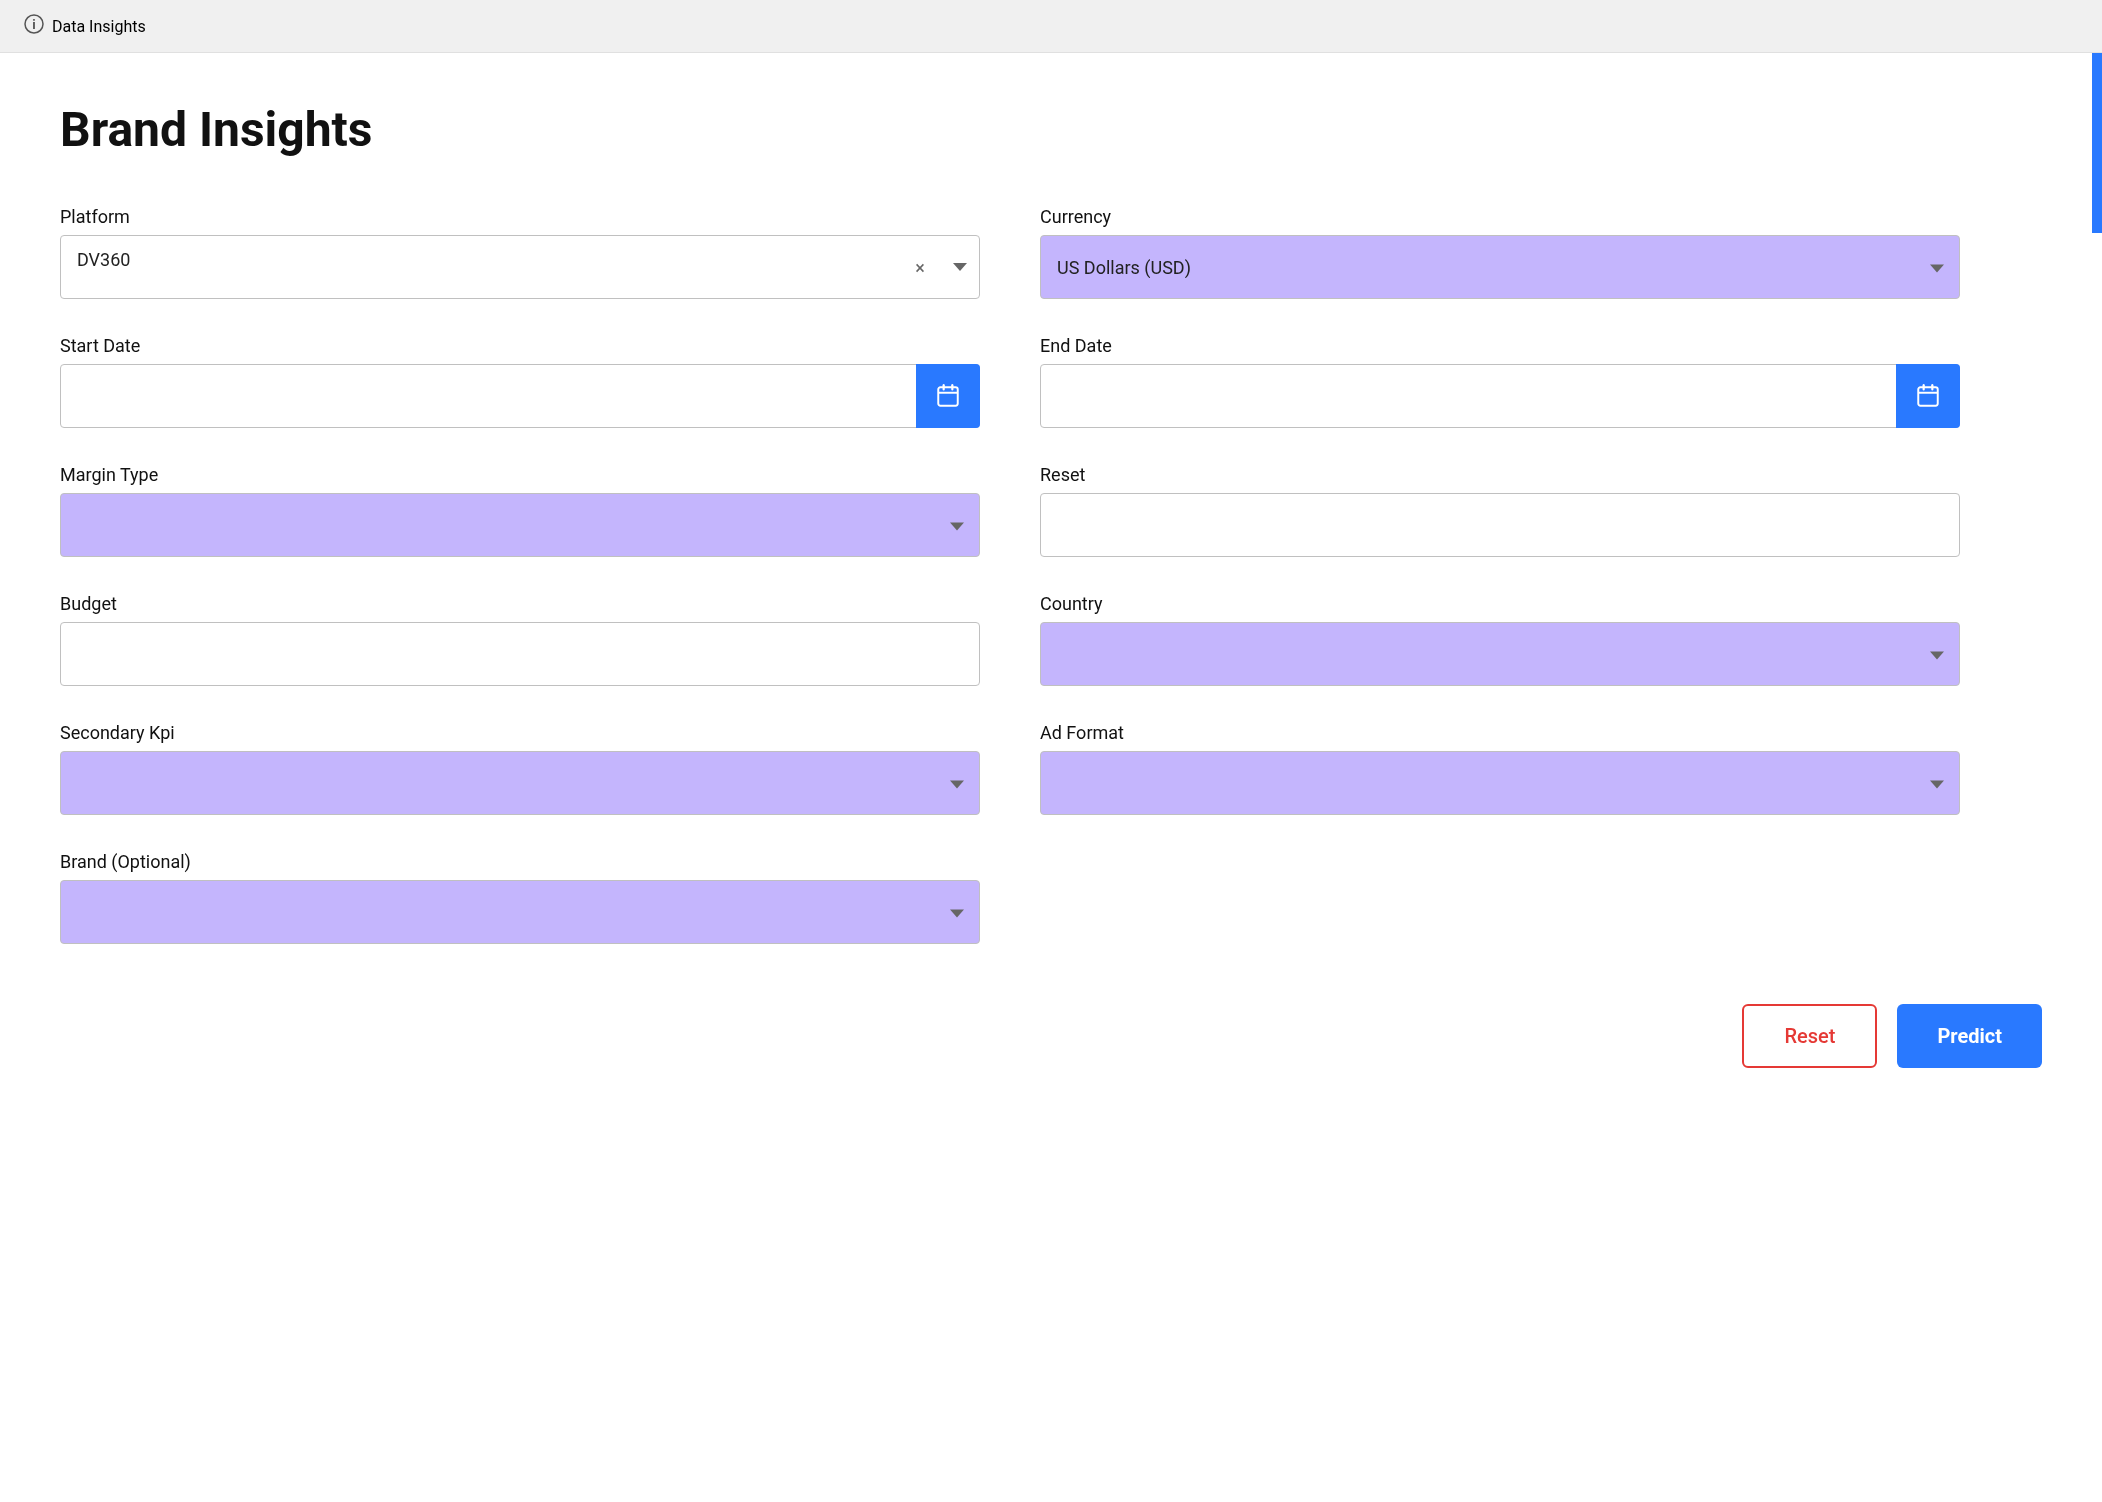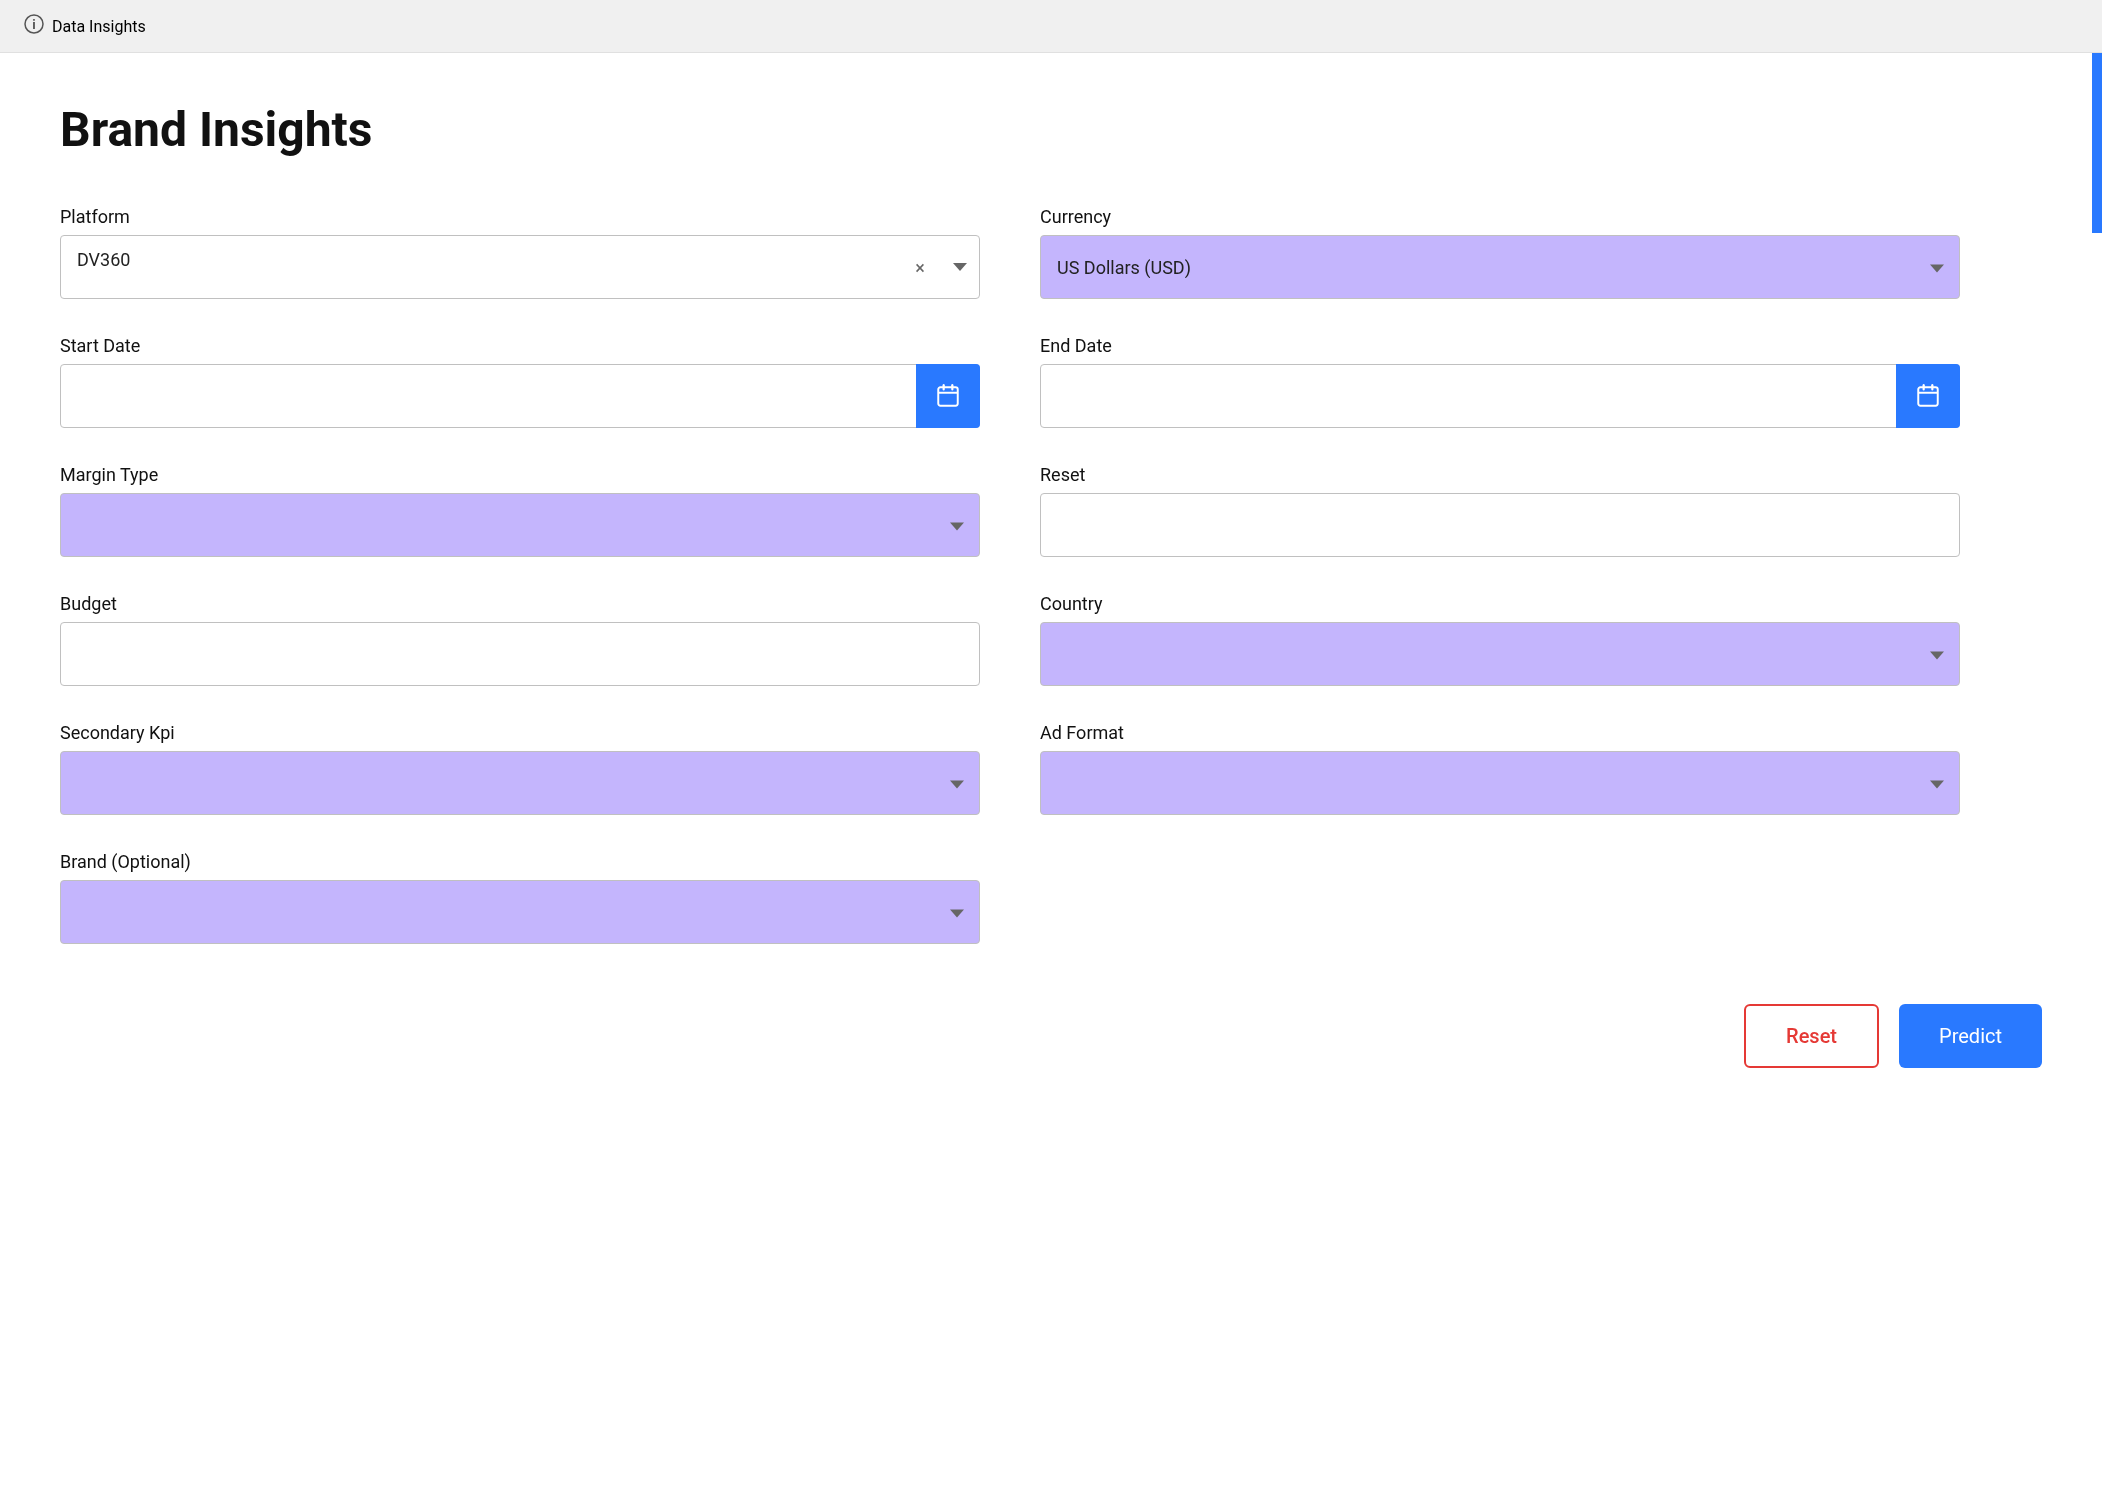--- a/index.html
+++ b/index.html
@@ -218,21 +218,21 @@
     }
 
     .btn-predict {
       height: 64px;
       padding: 0 40px;
       border: none;
       border-radius: 6px;
       background: #2979ff;
       color: #fff;
       font-size: 20px;
-      font-weight: 400;
+      font-weight: 700;
       cursor: pointer;
     }
 
     .chevron-down {
       display: inline-block;
       width: 0;
       height: 0;
       border-left: 7px solid transparent;
       border-right: 7px solid transparent;
       border-top: 8px solid #666;

